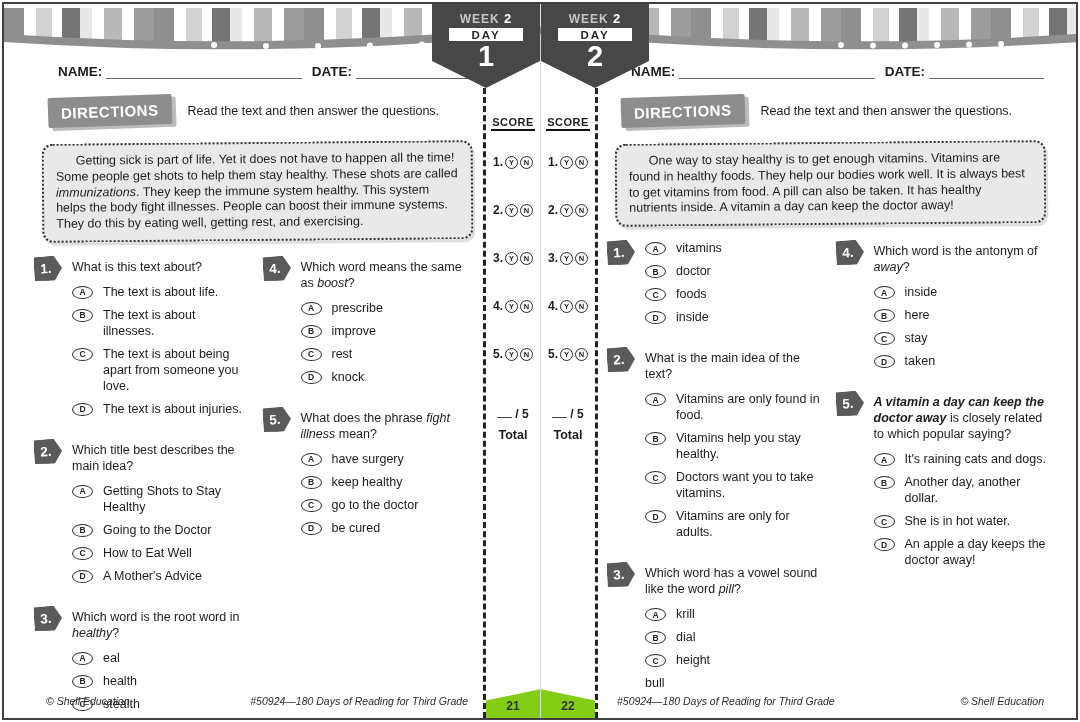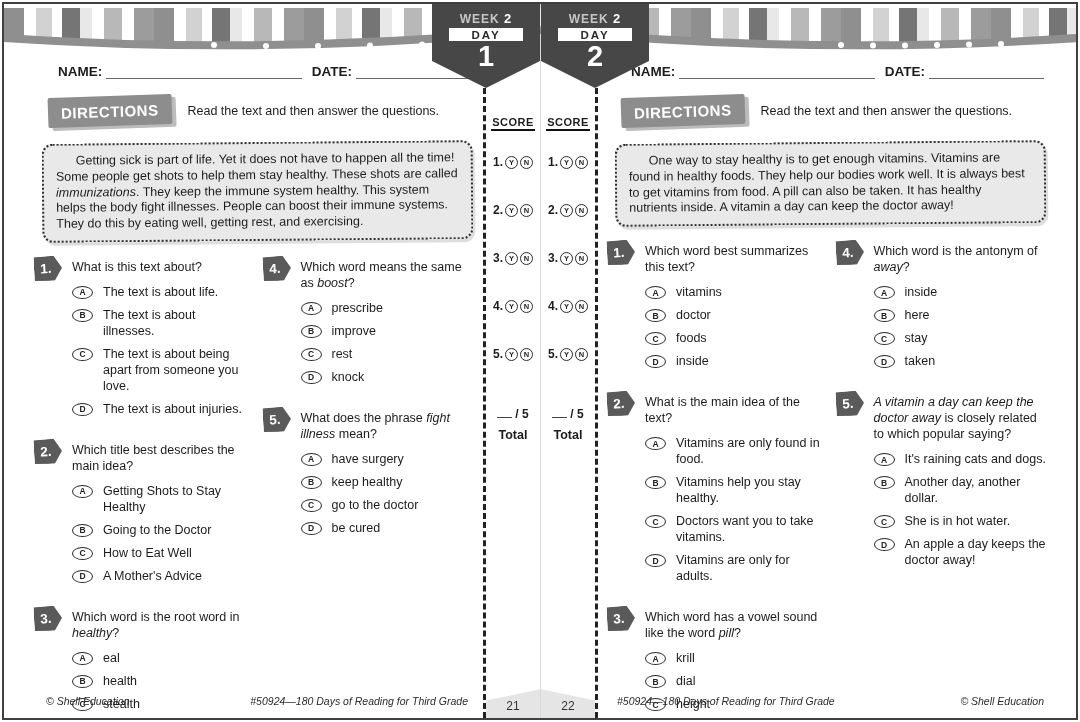--- a/index.html
+++ b/index.html
@@ -28,21 +28,21 @@
   .page-left  .score-strip { right:0; border-left:3px dashed #222; }
   .page-right .score-strip { left:0; border-right:3px dashed #222; }
   .score-head { margin-top:28px; font-size:11px; font-weight:bold; letter-spacing:.5px; border-bottom:2px solid #111; padding:0 1px 1px; }
   .score-row { display:flex; align-items:center; margin-top:34px; font-size:12px; font-weight:bold; }
   .score-row.first { margin-top:24px; }
   .yn { width:13px; height:13px; border:1.3px solid #2a2a2a; border-radius:50%; font-size:7.5px; font-weight:bold;
         display:flex; align-items:center; justify-content:center; margin-left:2px; background:#fff; color:#222; }
   .score-total { margin-top:46px; text-align:center; font-size:12px; font-weight:bold; }
   .blank { display:inline-block; width:15px; height:10px; border-bottom:1.4px solid #444; margin-right:3px; }
   .total-label { margin-top:7px; font-size:12.5px; font-weight:bold; }
-  .page-num-box { margin-top:auto; width:100%; height:30px; background:#e5e5e5; color:#333; font-size:12px; font-weight:normal;
+  .page-num-box { margin-top:auto; width:100%; height:30px; background:#84cc16; color:#333; font-size:12px; font-weight:bold;
                   display:flex; align-items:flex-end; justify-content:center; padding-bottom:5px; }
   .page-left  .page-num-box { clip-path:polygon(0 42%,100% 4%,100% 100%,0 100%); }
   .page-right .page-num-box { clip-path:polygon(0 4%,100% 42%,100% 100%,0 100%); }
 
   
   .content { position:absolute; top:48px; z-index:2; }
   .page-left  .content { left:30px; right:63px; }
   .page-right .content { left:66px; right:28px; }
 
   .name-row { display:flex; align-items:flex-end; margin:12px 6px 0 24px; font-size:13.5px; font-weight:bold;justify-content:center; }
@@ -381,21 +381,20 @@
       </div>
       <div class="passage-box">
         <p><span>One way to stay healthy is to get enough vitamins.  Vitamins are found in healthy foods.  They help our bodies work well.  It is always best to get vitamins from food.  A pill can also be taken.  It has healthy nutrients inside.  A vitamin a day can keep the doctor away!</span></p>
       </div>
       <div class="questions">
         <div class="qcol">
 
           <div class="question">
             <div class="qbadge">1.</div>
             <div class="qbody">
-              <p class="qprompt"><span>Which word best summarizes this text?</span></p>
               <div class="opt">
                 <span class="oletter">A</span>
                 <span class="otext">vitamins</span>
               </div>
               <div class="opt">
                 <span class="oletter">B</span>
                 <span class="otext">doctor</span>
               </div>
               <div class="opt">
                 <span class="oletter">C</span>
@@ -476,21 +475,21 @@
               <div class="opt">
                 <span class="oletter">D</span>
                 <span class="otext">taken</span>
               </div>
             </div>
           </div>
 
           <div class="question">
             <div class="qbadge">5.</div>
             <div class="qbody">
-              <p class="qprompt"><span style="font-style: italic;">A vitamin a day can keep the doctor away</span><span> is closely related to which popular saying?</span></p>
+              <p class="qprompt"><span style="font-style: italic; font-weight: bold;">A vitamin a day can keep the doctor away</span><span> is closely related to which popular saying?</span></p>
               <div class="opt">
                 <span class="oletter">A</span>
                 <span class="otext">It's raining cats and dogs.</span>
               </div>
               <div class="opt">
                 <span class="oletter">B</span>
                 <span class="otext">Another day, another dollar.</span>
               </div>
               <div class="opt">
                 <span class="oletter">C</span>

